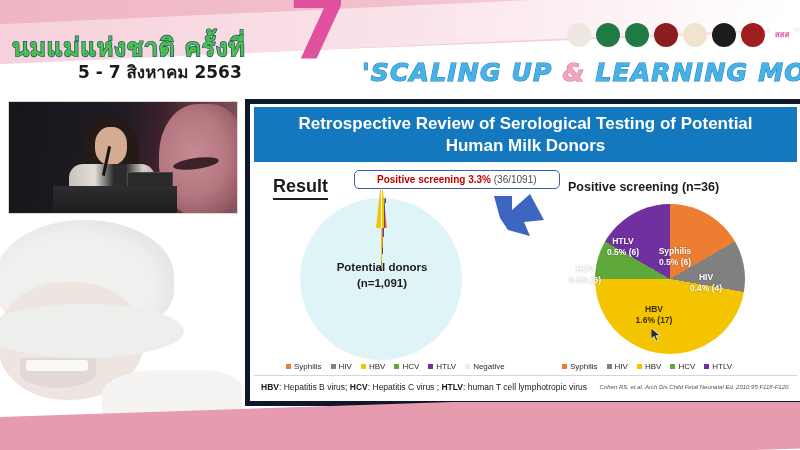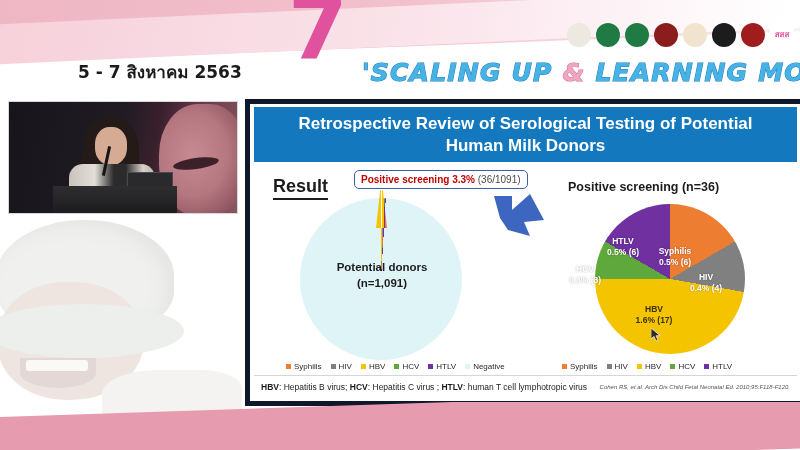--- a/index.html
+++ b/index.html
@@ -178,21 +178,21 @@
     padding:0 16px;
   }
   #result-label {
     position:absolute; left:23px; top:72px;
     font-size:18px; font-weight:bold; color:#1c1c1c;
     border-bottom:2px solid #1c1c1c; padding-bottom:1px;
   }
   #positive-callout {
     position:absolute; left:104px; top:66px;
     background:#ffffff; border:1.4px solid #3d5fa8; border-radius:5px;
-    padding:3px 6px; white-space:nowrap; font-size:10px;
+    padding:3px 22px; white-space:nowrap; font-size:10px;
   }
   #positive-callout .pc-red { color:#c00000; font-weight:bold; }
   #positive-callout .pc-grey { color:#4a4a4a; }
 
   #blue-arrow { position:absolute; left:240px; top:86px; }
 
   
   #pie-left-wrap { position:absolute; left:17px; top:94px; width:230px; height:165px; }
   #pie-left {
     position:absolute; left:33px; top:0px; width:162px; height:162px;
@@ -267,20 +267,21 @@
   #footnote-citation { font-size:6px; font-style:italic; color:#555; }
 </style>
 </head>
 <body>
 
 <div id="header">
   <div class="pink-band-a"></div>
   <div class="pink-band-b"></div>
   <div class="pink-band-c"></div>
 
+  <div id="thai-title-2">นมแม่แห่งชาติ ครั้งที่</div>
   <div id="thai-date">5 - 7 สิงหาคม 2563</div>
   <div id="edition-number">7</div>
 
   <div id="scaling-tagline">
     <span>'SCALING UP </span><span class="amp">&amp;</span><span> LEARNING MORE'</span>
   </div>
 
   <div id="logo-row">
       <div class="logo-badge" style="background: rgb(237, 232, 224); color: rgb(107, 91, 74);"></div>
       <div class="logo-badge" style="background: rgb(31, 122, 68); color: rgb(255, 255, 255);"></div>

